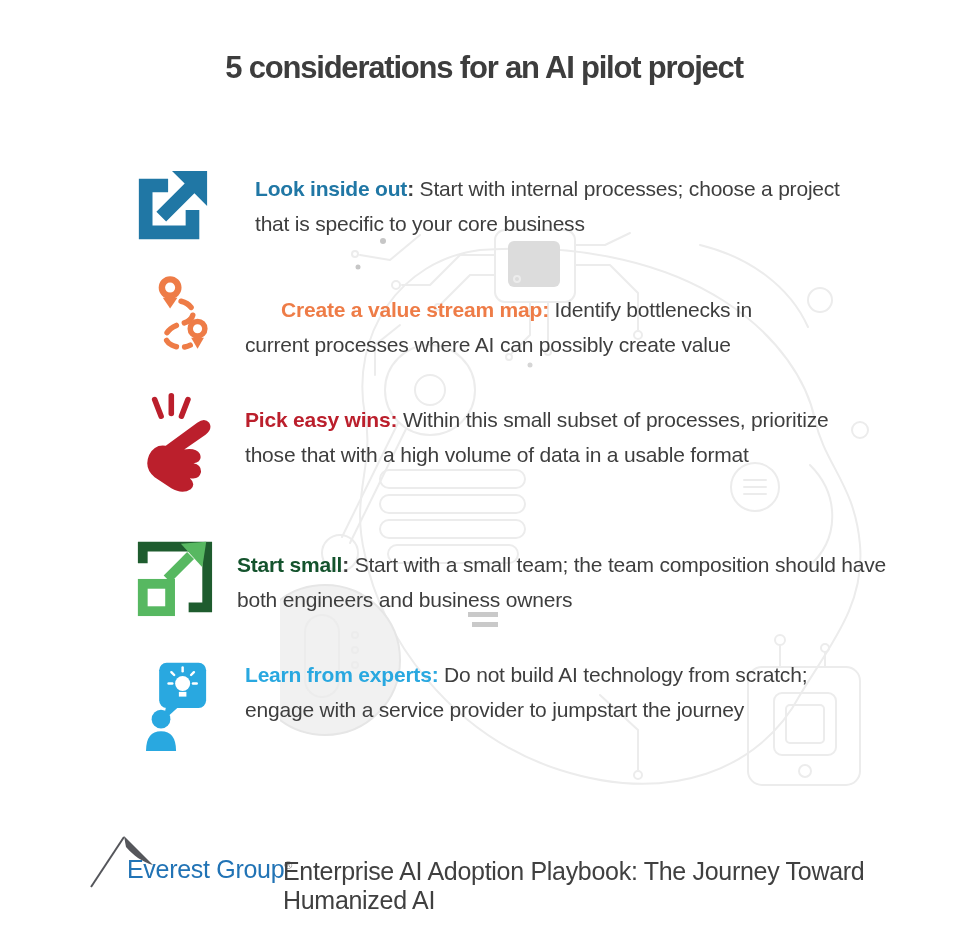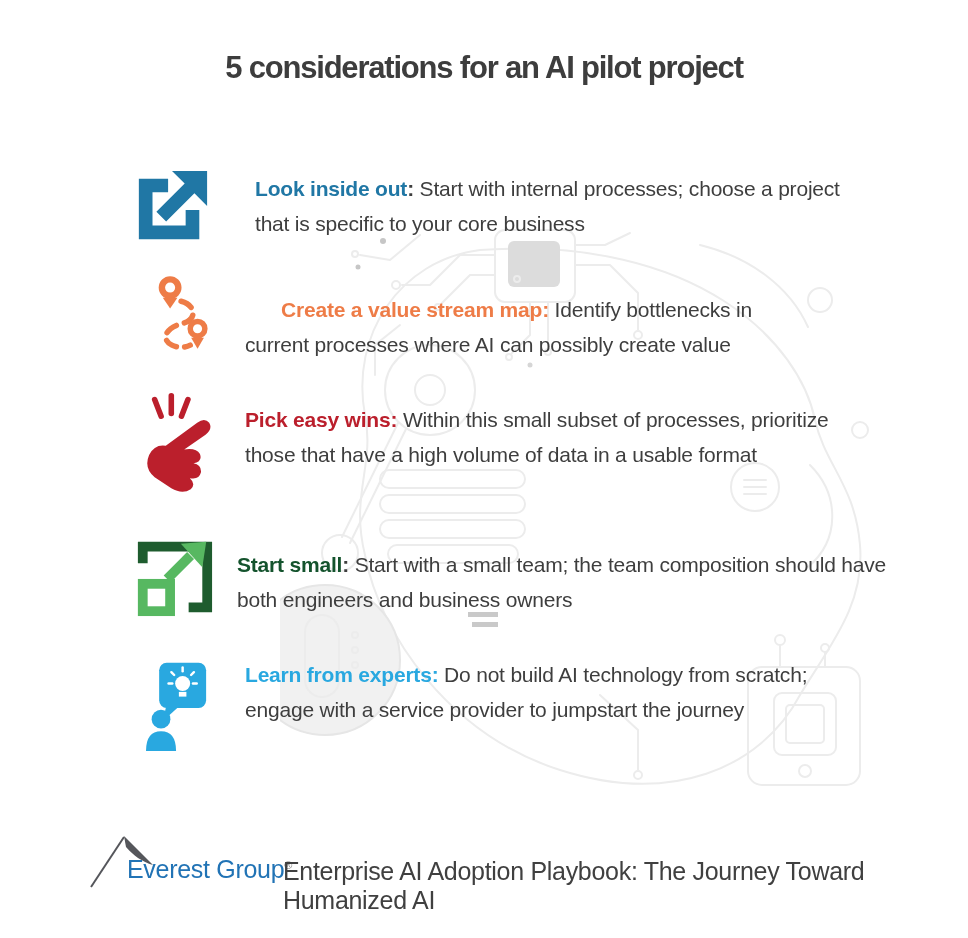--- a/index.html
+++ b/index.html
@@ -134,21 +134,21 @@
   <span class="icon icon3" style="color: rgb(187, 31, 44);">
     <svg width="74" height="106" viewBox="0 0 80 110" fill="currentColor">
       <g stroke="currentColor" stroke-width="6" stroke-linecap="round">
         <line x1="18" y1="8" x2="25" y2="26"></line>
         <line x1="36" y1="4" x2="36" y2="23"></line>
         <line x1="54" y1="8" x2="47" y2="26"></line>
       </g>
       <path d="M30 58 L64 33 Q72 27 77 33 Q81 40 73 46 L50 62 Q63 60 67 67 Q70 75 60 77 Q69 79 68 87 Q66 95 56 93 Q63 99 57 105 Q48 111 36 104 L18 92 Q6 82 12 68 Q18 56 30 58 Z"></path>
     </svg>
   </span>
-  <p class="txt txt3"><b style="color: rgb(187, 31, 44);">Pick easy wins</b><b style="color: rgb(187, 31, 44);">: </b><span>Within this small subset of processes, prioritize those that have a high volume of data in a usable format</span></p>
+  <p class="txt txt3"><b style="color: rgb(187, 31, 44);">Pick easy wins</b><b style="color: rgb(187, 31, 44);">: </b><span>Within this small subset of processes, prioritize those that with a high volume of data in a usable format</span></p>
 </div>
 
 <div class="row">
   <span class="icon icon4" style="color: rgb(87, 184, 97);">
     <svg width="88" height="82" viewBox="0 0 90 84">
       <path d="M8 6 H84 V78 H60 V68 H74 V16 H18 V28 H8 Z" fill="#1E5C2E"></path>
       <rect x="13" y="49" width="28" height="28" fill="none" stroke="currentColor" stroke-width="10"></rect>
       <line x1="38" y1="44" x2="62" y2="20" stroke="currentColor" stroke-width="10"></line>
       <polygon points="52,8 78,6 74,32" fill="currentColor"></polygon>
     </svg>

